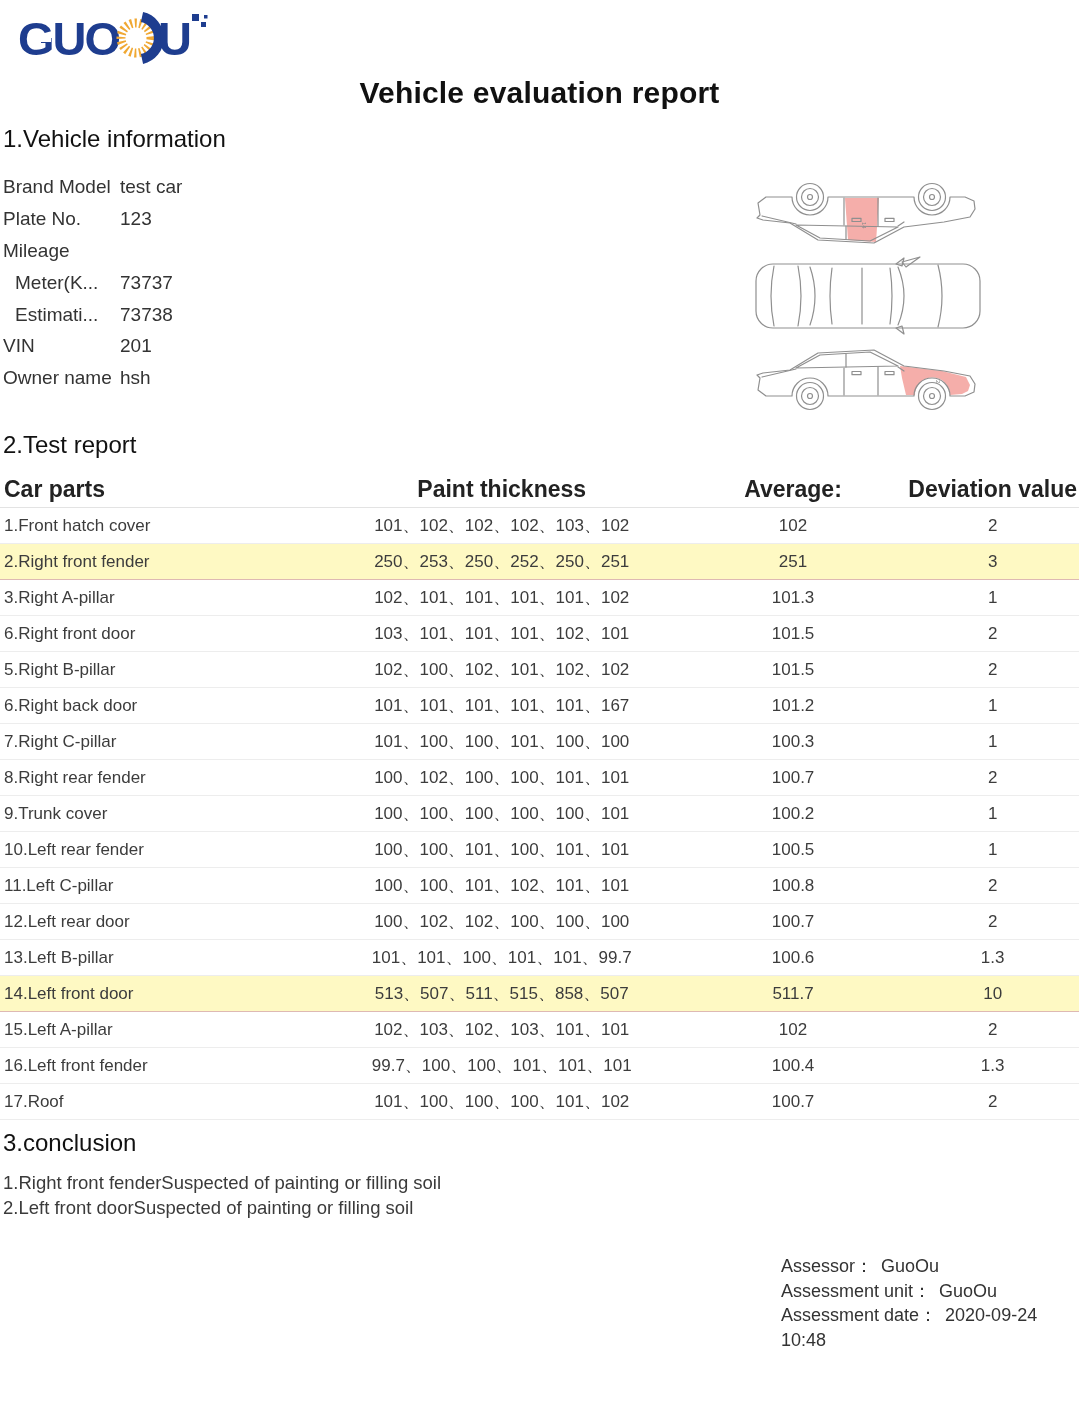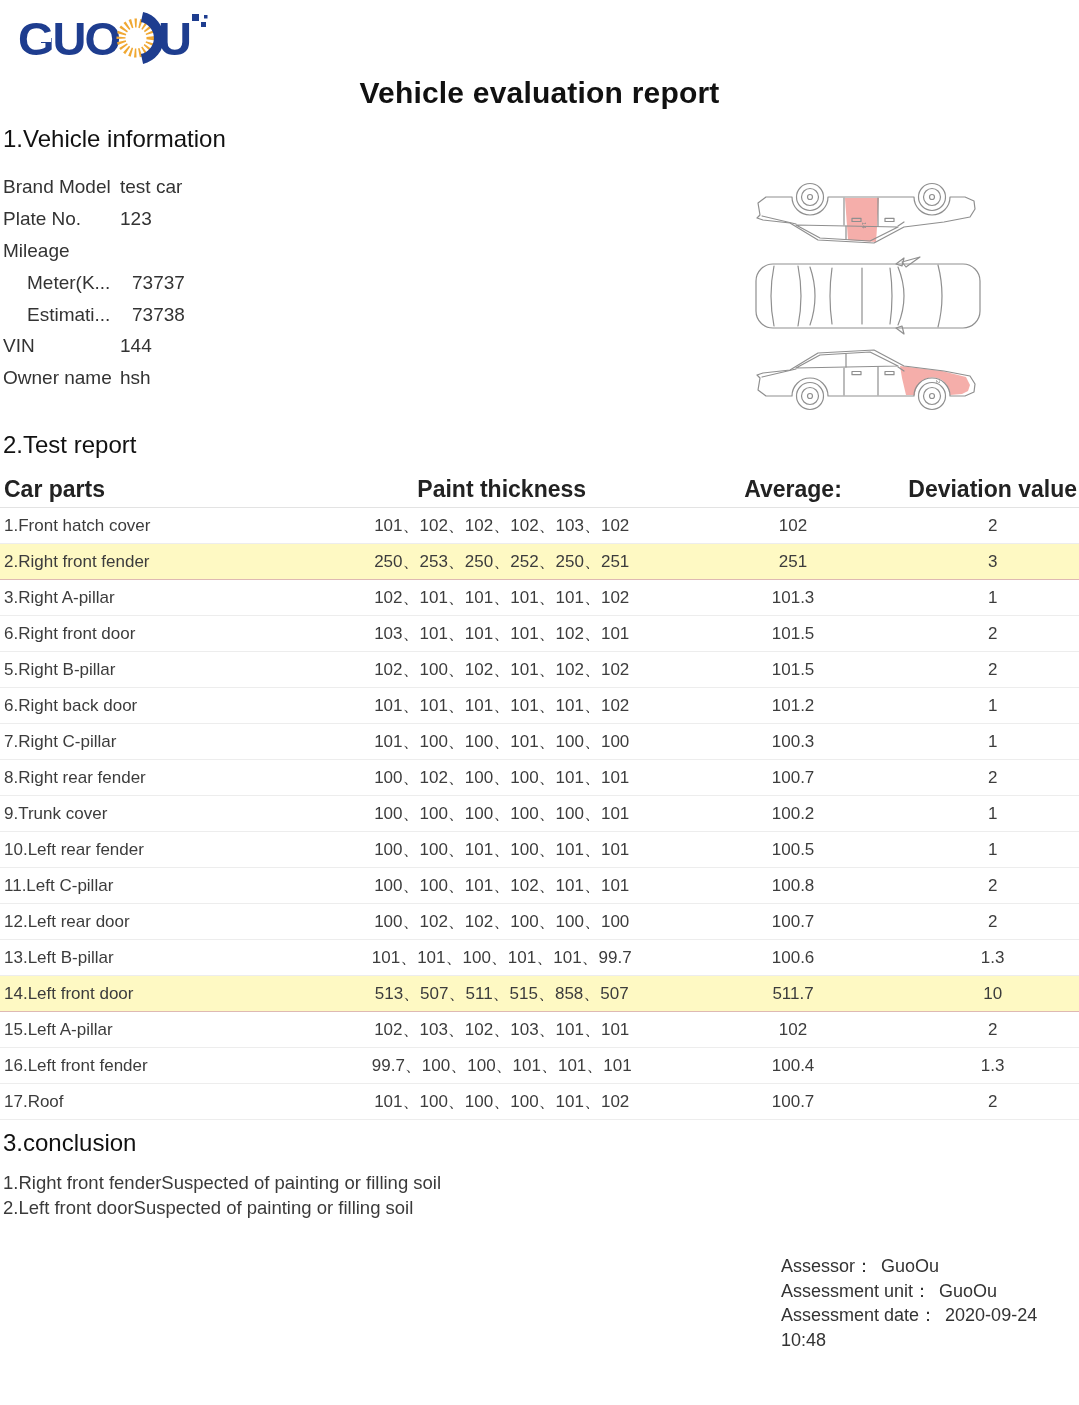--- a/index.html
+++ b/index.html
@@ -20,21 +20,21 @@
   
   .sec-heading { position:absolute; left:3px; font-size:24px; font-weight:500; color:#111; }
   .h-vehicle   { top:125px; }
   .h-test      { top:431px; }
   .h-conclusion{ top:1129px; }
 
   
   .info-list { position:absolute; left:3px; top:171px; width:420px; font-size:19px; color:#333; }
   .info-row  { height:31.9px; line-height:31.9px; white-space:nowrap; }
   .info-row .lbl { display:inline-block; width:117px; vertical-align:top; }
-  .info-row.indent .lbl { margin-left:24px; width:105px; }
+  .info-row.indent .lbl { margin-left:12px; width:105px; }
   .info-row .val { display:inline-block; color:#333; }
 
   
   .car-diagram { position:absolute; left:752px; top:176px; width:232px; height:240px; }
 
   
   .report-table { position:absolute; left:0; top:472px; width:1079px; font-size:17px; color:#3c3c3c; }
   .trow, .thead {
     display:grid; grid-template-columns:30% 33% 21% 16%;
     align-items:center; height:36px; width:100%;
@@ -77,21 +77,21 @@
 
   <div class="title">Vehicle evaluation report</div>
 
   <div class="sec-heading h-vehicle">1.Vehicle information</div>
   <div class="info-list" id="info-list">
       <div class="info-row"><span class="lbl">Brand Model</span><span class="val">test car</span></div>
       <div class="info-row"><span class="lbl">Plate No.</span><span class="val">123</span></div>
       <div class="info-row"><span class="lbl">Mileage</span><span class="val"></span></div>
       <div class="info-row indent"><span class="lbl">Meter(K...</span><span class="val">73737</span></div>
       <div class="info-row indent"><span class="lbl">Estimati...</span><span class="val">73738</span></div>
-      <div class="info-row"><span class="lbl">VIN</span><span class="val">144</span></div>
+      <div class="info-row"><span class="lbl">VIN</span><span class="val">201</span></div>
       <div class="info-row"><span class="lbl">Owner name</span><span class="val">hsh</span></div>
     </div>
 
   <svg class="car-diagram" viewBox="0 0 232 240" fill="none" stroke="#8F8F8F" stroke-width="1.2" stroke-linejoin="round" stroke-linecap="round">
 
     <g transform="translate(0,79) scale(1,-1)">
       <polygon points="96,15 124,13 127,57 93,57" fill="#F5AEAA" stroke="none"></polygon>
       <path d="M6,52 L8,40 L5,37 L11,35 L38,32 L66,15 L122,12 L152,28 L192,33 L218,38 L223,46 L222,54 L213,58 L198,58 A18 18 0 0 0 162,58 L76,58 A18 18 0 0 0 40,58 L14,58 Z"></path>
       <path d="M44,30 L68,17 L118,14 L146,28 Z"></path>
       <path d="M94,16 L94,29 M92,30 L92,57 M126,29 L126,57 M10,39 L44,31 M146,29 L152,33"></path>
@@ -176,21 +176,21 @@
           <div class="tcell cell-deviation">2</div>
         </div>
         <div class="trow">
           <div class="tcell cell-part">5.Right B-pillar</div>
           <div class="tcell cell-thickness">102、100、102、101、102、102</div>
           <div class="tcell cell-average">101.5</div>
           <div class="tcell cell-deviation">2</div>
         </div>
         <div class="trow">
           <div class="tcell cell-part">6.Right back door</div>
-          <div class="tcell cell-thickness">101、101、101、101、101、102</div>
+          <div class="tcell cell-thickness">101、101、101、101、101、167</div>
           <div class="tcell cell-average">101.2</div>
           <div class="tcell cell-deviation">1</div>
         </div>
         <div class="trow">
           <div class="tcell cell-part">7.Right C-pillar</div>
           <div class="tcell cell-thickness">101、100、100、101、100、100</div>
           <div class="tcell cell-average">100.3</div>
           <div class="tcell cell-deviation">1</div>
         </div>
         <div class="trow">

